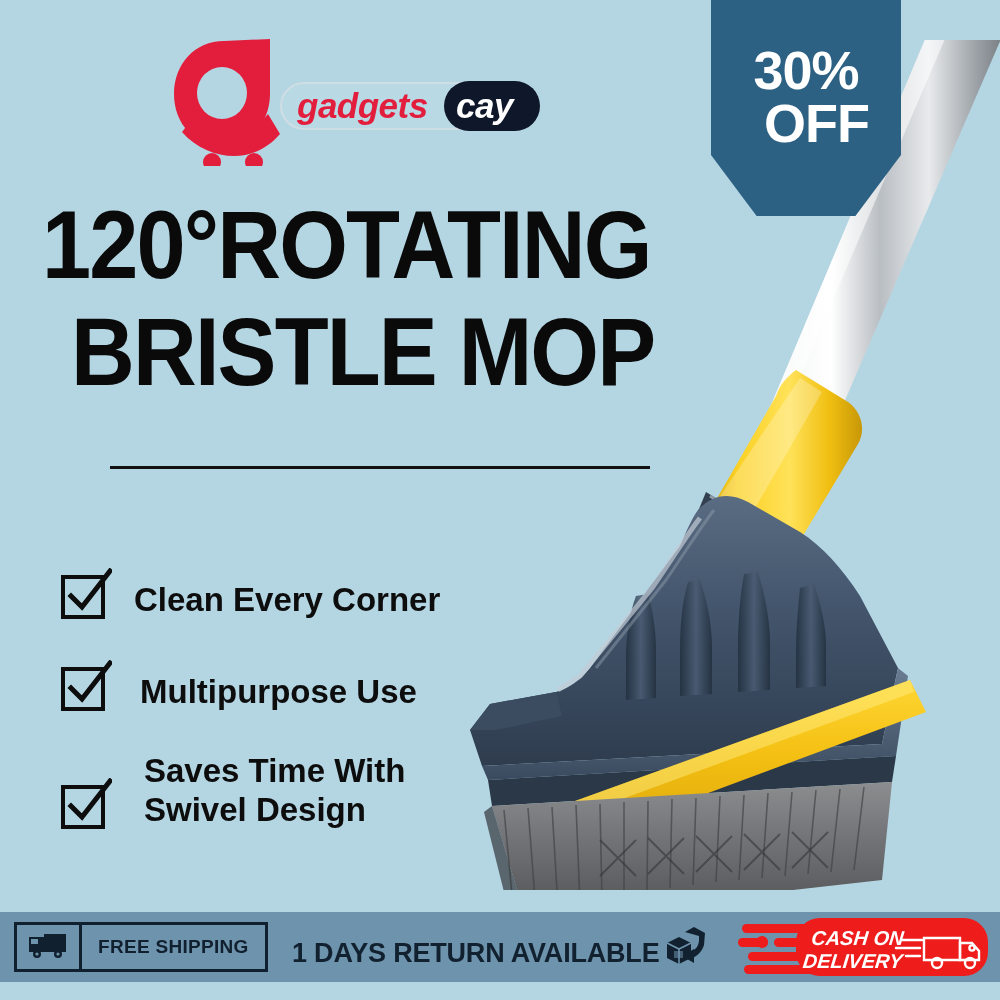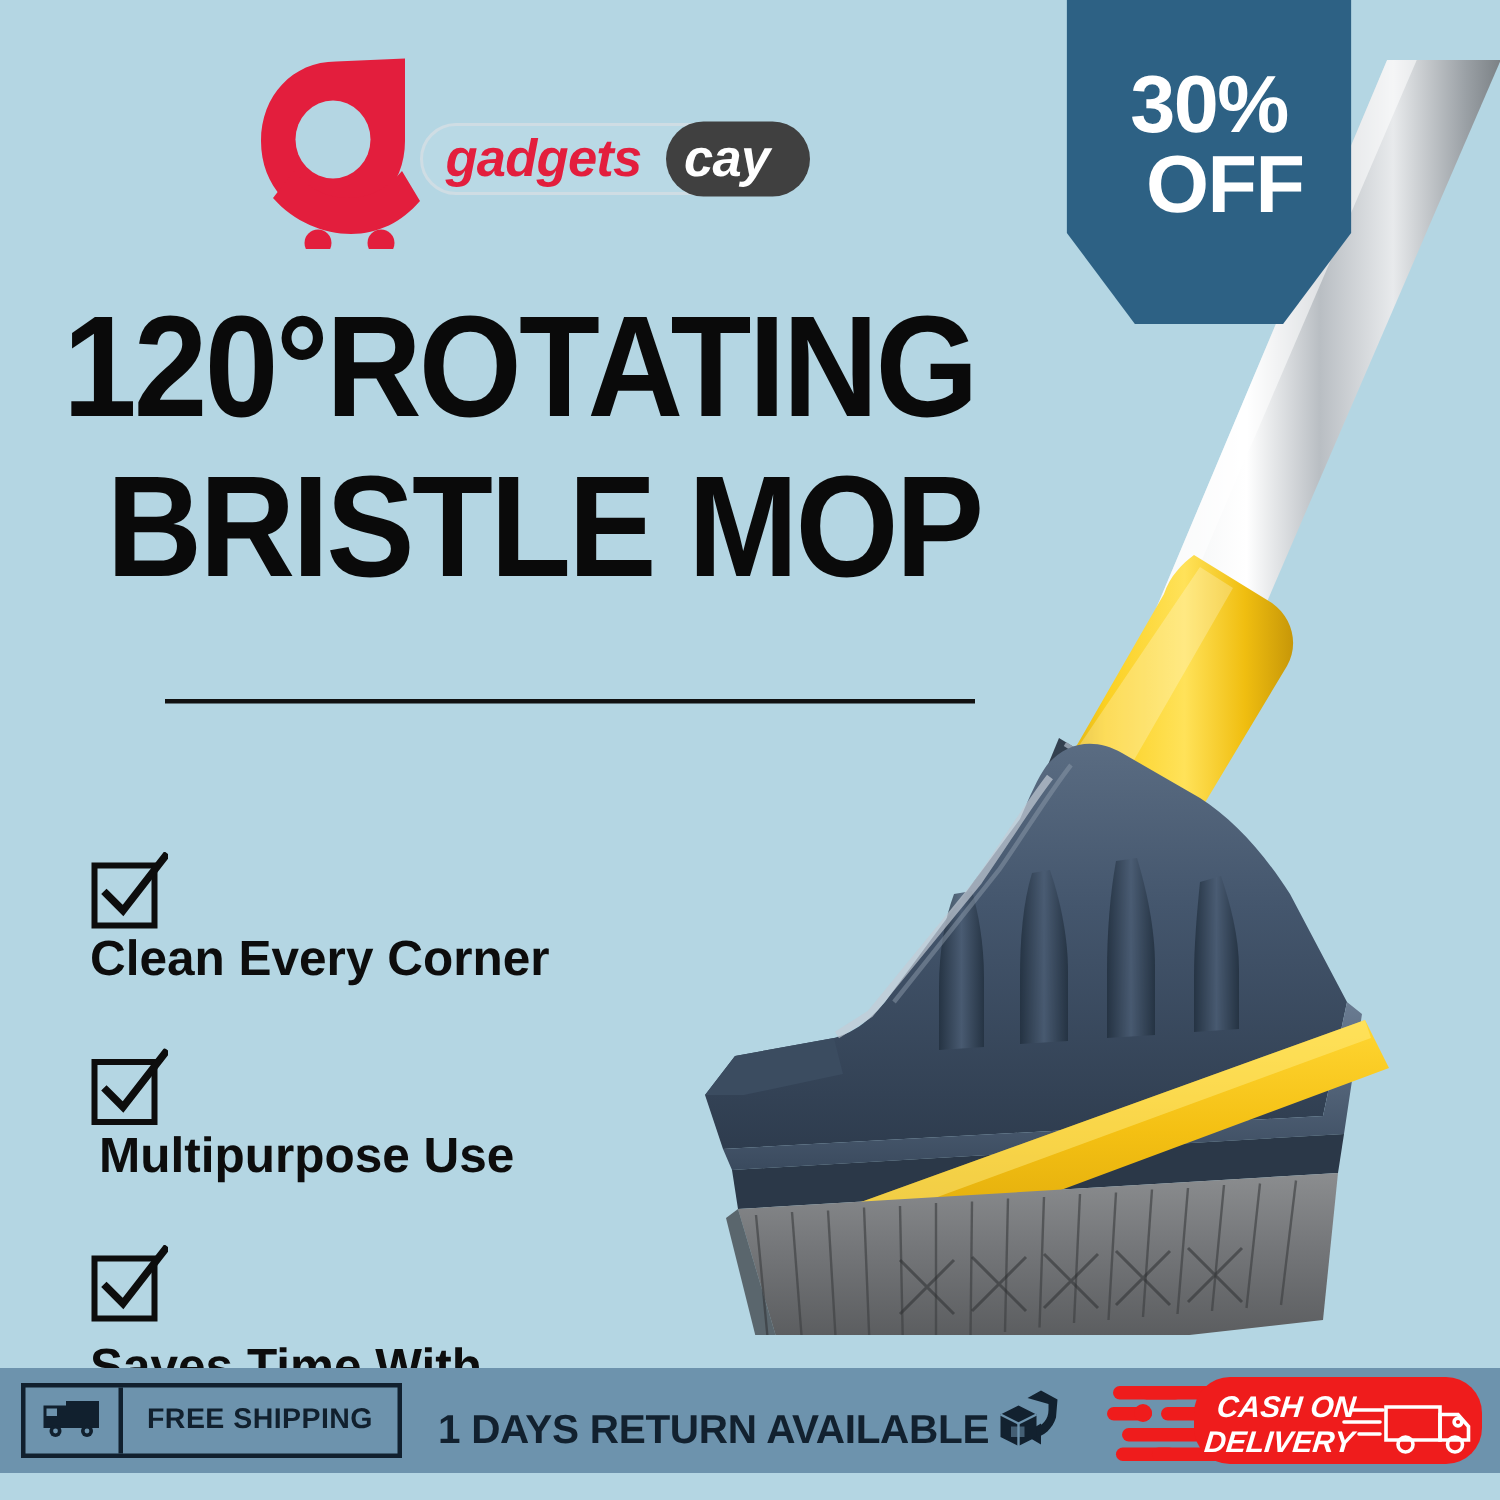--- a/index.html
+++ b/index.html
@@ -80,21 +80,21 @@
     font-style: italic;
     color: #e31e3d;
     letter-spacing: -0.5px;
   }
   .brand-tag {
     position: absolute;
     left: 272px;
     top: 45px;
     width: 96px;
     height: 50px;
-    background: #404040;
+    background: #0f172a;
     border-radius: 25px;
   }
   .brand-tag span {
     position: absolute;
     left: 12px;
     top: 5px;
     font-size: 35px;
     font-weight: bold;
     font-style: italic;
     color: #ffffff;
@@ -137,23 +137,22 @@
 
   
   .features {
     position: absolute;
     left: 60px;
     top: 568px;
     z-index: 5;
   }
   .feature {
     display: flex;
-    align-items: flex-start;
+    align-items: flex-end;
     margin-bottom: 40px;
-    flex-direction: column;
   }
   .feature:last-child { margin-bottom: 0; gap: 10px; }
   .check-box {
     width: 52px;
     height: 52px;
     flex: 0 0 52px;
     position: relative;
     margin-right: 22px;
   }
   .feature-text {

